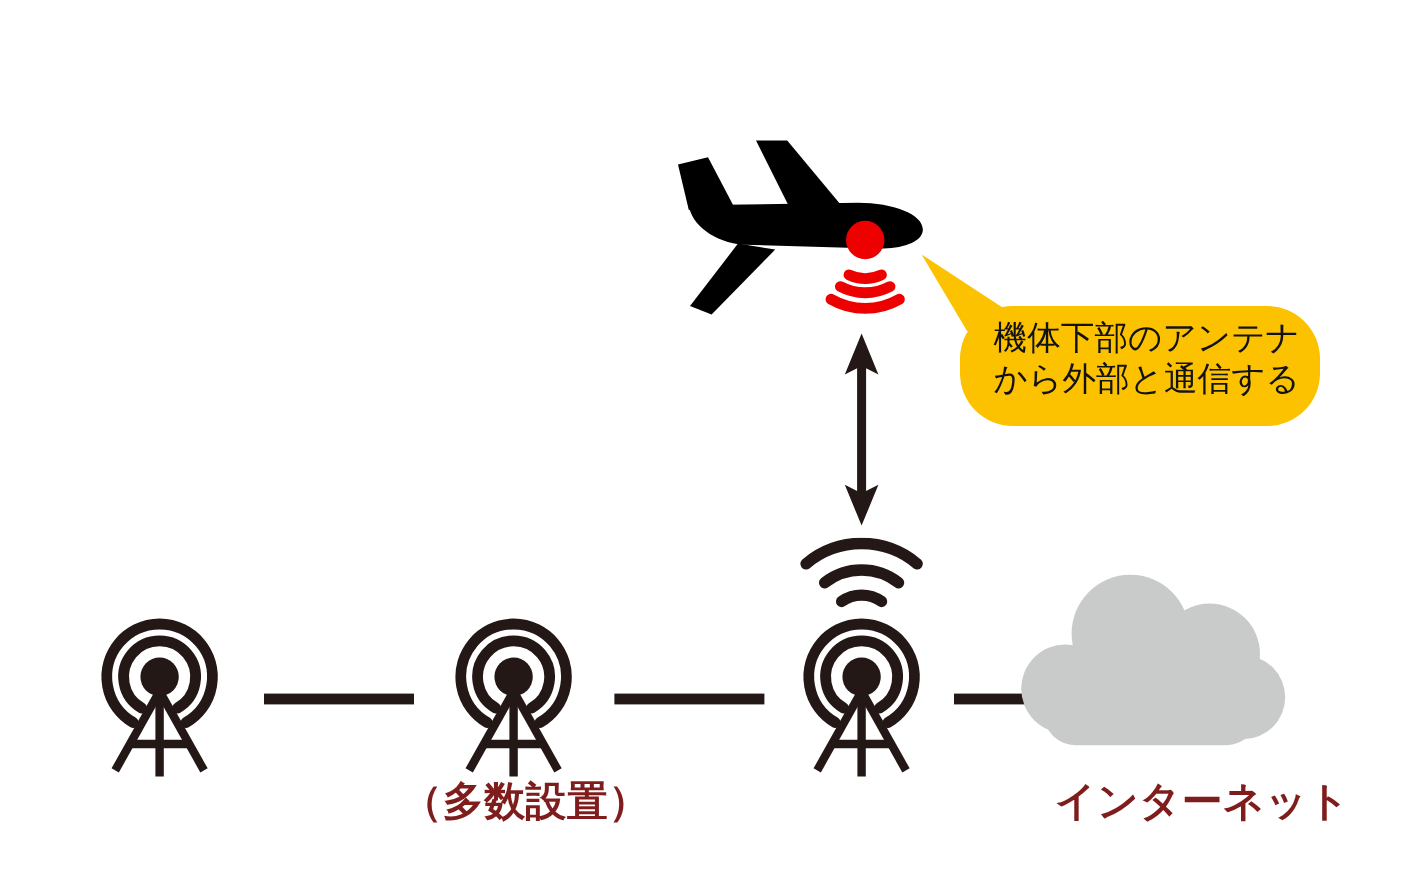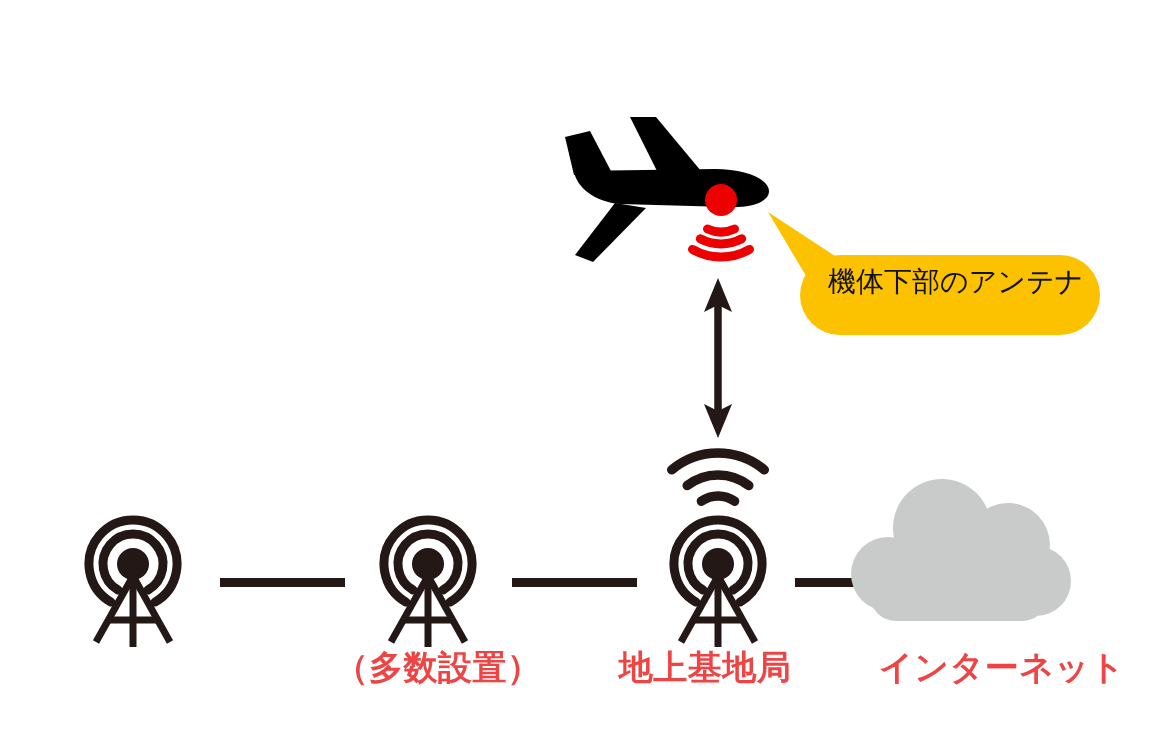--- a/index.html
+++ b/index.html
@@ -4,26 +4,26 @@
 <style>
   html,body{margin:0;padding:0;background:#ffffff;}
   .stage{
     position:relative;width:1170px;height:730px;background:#ffffff;
     overflow:hidden;font-family:"Liberation Sans",sans-serif;
   }
   .abs{position:absolute;}
   .connector{position:absolute;top:578px;height:9px;background:#231815;}
   .label{
     position:absolute;top:645px;transform:translateX(-50%);
-    font-size:34px;font-weight:bold;color:#ef4444;white-space:nowrap;
+    font-size:34px;font-weight:bold;color:#7f1d1d;white-space:nowrap;
     letter-spacing:0.5px;
     font-family:Liberation Mono, monospace;
   }
   .callout{
-    position:absolute;left:800px;top:255px;width:300px;height:80px;
+    position:absolute;left:800px;top:255px;width:300px;height:100px;
     background:#FCC200;border-radius:44px;box-sizing:border-box;
     padding:10px 0 0 28px;font-size:28px;line-height:34px;color:#121212;
     white-space:nowrap;
   }
   svg{display:block;}
 </style>
 </head>
 <body>
 
 <div class="stage">
@@ -58,20 +58,21 @@
       <path d="M 132.5 144.4 A 57 57 0 0 0 189.5 144.4"></path>
     </g>
   </svg>
 
   <svg class="abs" style="left:760px;top:205px" width="90" height="80" viewBox="0 0 90 80">
     <polygon points="8,7 78,53 46,71" fill="#FCC200"></polygon>
   </svg>
 
   <div class="callout">
     <div>機体下部のアンテナ</div>
+    <div>から外部と通信する</div>
   </div>
 
   <svg class="abs" style="left:700px;top:278px" width="36" height="160" viewBox="0 0 36 160">
     <g fill="#231815">
       <line x1="18" y1="26" x2="18" y2="134" stroke="#231815" stroke-width="7.5"></line>
       <polygon points="18,0 32,34 18,27 4,34"></polygon>
       <polygon points="18,160 32,126 18,133 4,126"></polygon>
     </g>
   </svg>
 
@@ -101,16 +102,15 @@
     <g fill="#C9CACA">
       <circle cx="102" cy="58" r="49"></circle>
       <circle cx="168" cy="75" r="42"></circle>
       <circle cx="48" cy="104" r="37"></circle>
       <circle cx="196" cy="111" r="35"></circle>
       <rect x="30" y="78" width="178" height="73" rx="26"></rect>
     </g>
   </svg>
 
   <div class="label" style="left:438px">（多数設置）</div>
-  <div class="label" style="left:705px">地上基地局</div>
   <div class="label" style="left:1002px">インターネット</div>
 
 </div>
 
 </body></html>

